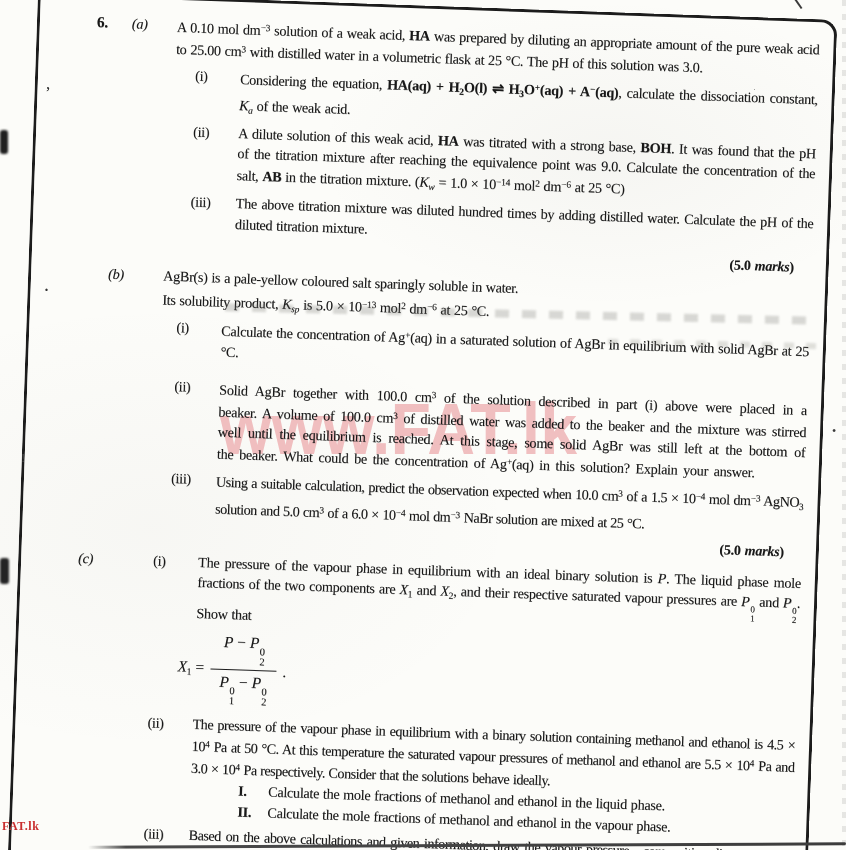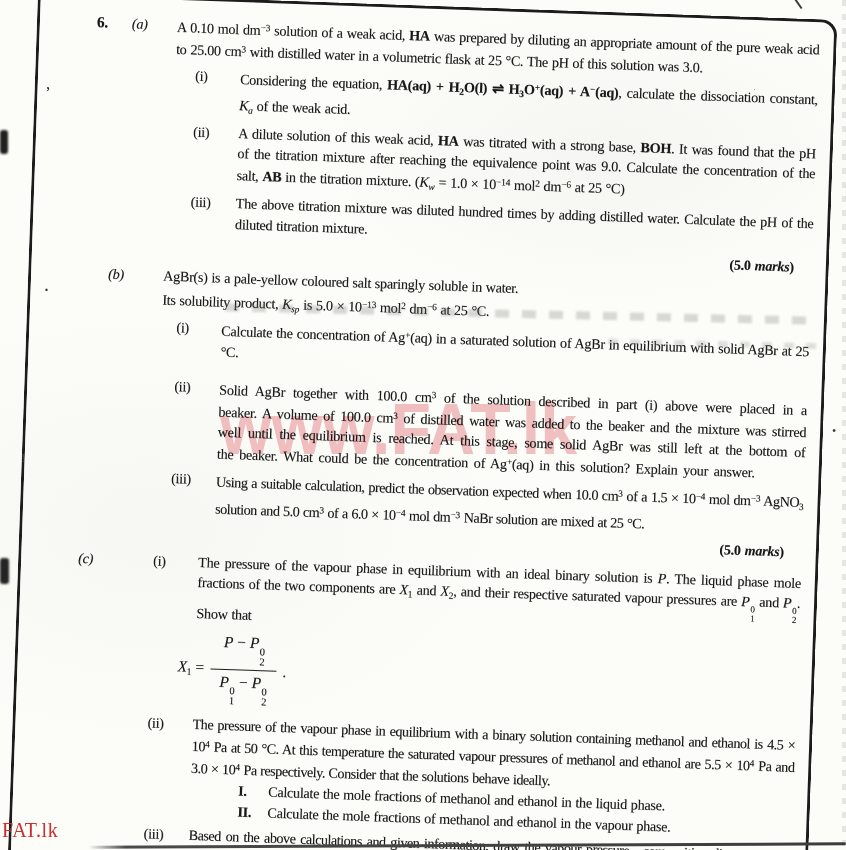--- a/index.html
+++ b/index.html
@@ -73,21 +73,21 @@
   .frac{display:inline-block;text-align:center;margin:0 3px;}
   .frac .num{display:block;padding:0 9px 3px;border-bottom:1.4px solid #1c1c1c;}
   .frac .den{display:block;padding:4px 9px 0;}
   .formula-row .r-stk{font-size:10.5px;line-height:10px;vertical-align:-7px;}
   .f-lhs{margin-right:4px;}
   .f-period{margin-left:3px;}
 
   
   .footer-logo{
     position:absolute;left:2px;top:819px;z-index:3;
-    font-weight:400;font-size:20px;color:#c92f2f;letter-spacing:.5px;
+    font-weight:700;font-size:12px;color:#c92f2f;letter-spacing:.5px;
   }
   .bottom-edge{
     position:absolute;left:88px;top:844px;width:758px;height:3px;z-index:2;
     background:linear-gradient(90deg, rgba(70,70,70,0), #4a4a4a 5%, #3c3c3c);
     transform:rotate(-0.25deg);border-radius:2px;
   }
 
   
   .artifact{position:absolute;z-index:2;pointer-events:none;}
   .blob1{left:0;top:130px;width:8px;height:24px;background:#202020;filter:blur(1px);border-radius:3px;}

